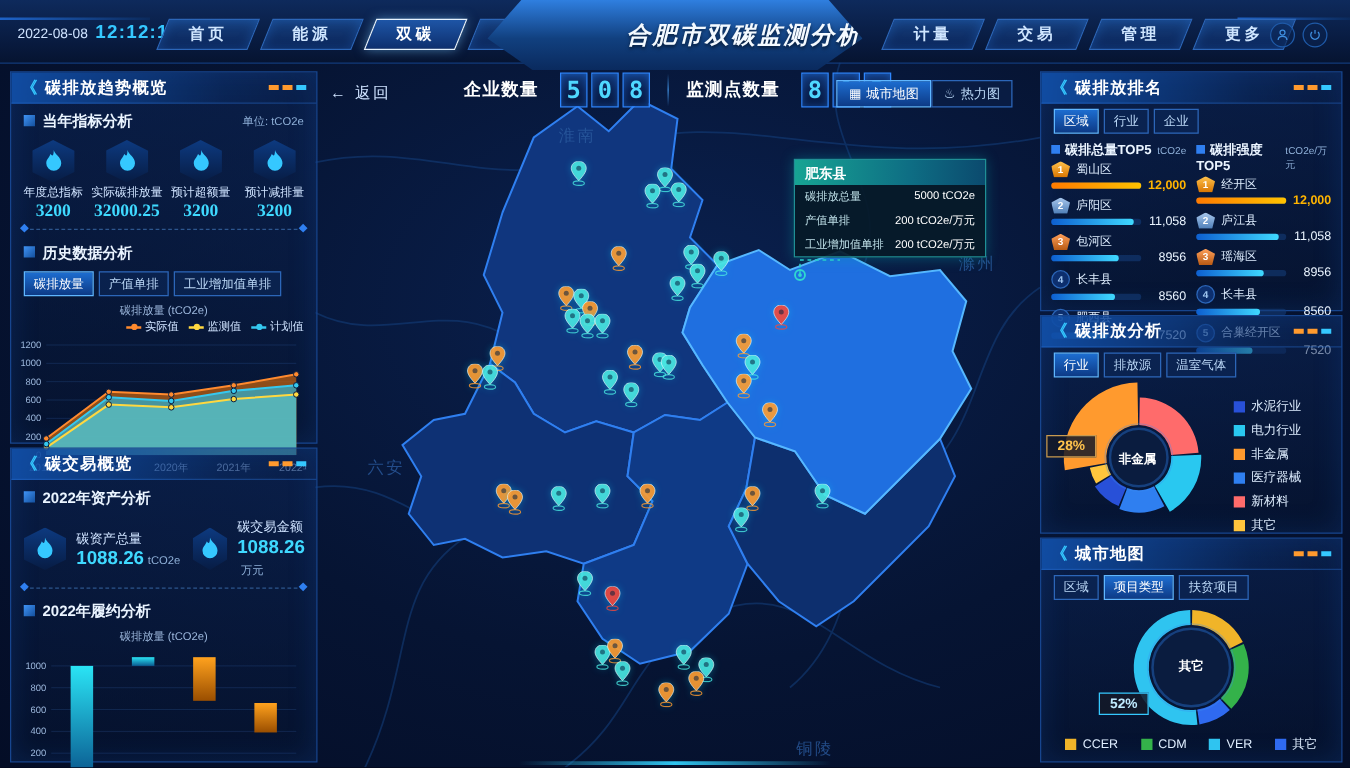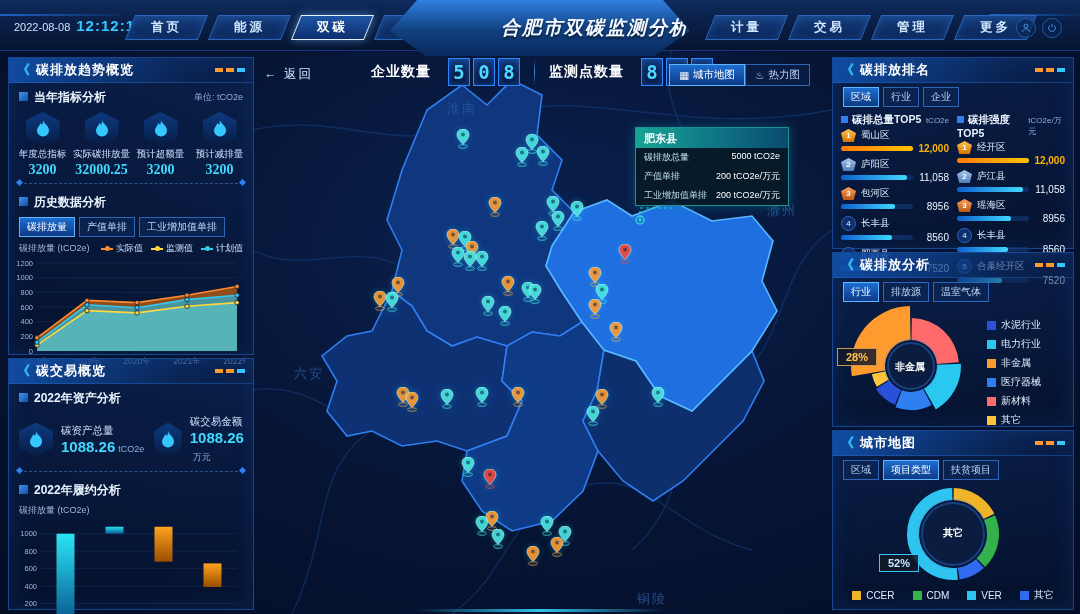--- a/index.html
+++ b/index.html
@@ -59,21 +59,21 @@
   .stat .lb{font-size:9.5px;color:#cfe3ff;margin-top:2px;white-space:nowrap;}
   .stat .vl{font-size:14px;font-weight:bold;color:#3fd9ff;margin-top:1px;}
   .stats-row2{display:flex;padding:6px 10px 2px 10px;gap:10px;}
   .stat2{display:flex;align-items:center;gap:8px;flex:1;}
   .stat2 .lb{font-size:10.5px;color:#cfe3ff;}
   .stat2 .vl{font-size:15px;font-weight:bold;color:#3fd9ff;}
   .stat2 .un{font-size:9px;color:#8fb0d8;margin-left:3px;font-weight:normal;}
   .flame-wrap{width:34px;height:34px;background:linear-gradient(180deg,#0d3a80,#071c44);
     clip-path:polygon(50% 0,100% 25%,100% 75%,50% 100%,0 75%,0 25%);
     display:flex;align-items:center;justify-content:center;}
-  .chart-hd{display:flex;align-items:center;padding:3px 10px 0 10px;}
+  .chart-hd{display:flex;align-items:center;padding:3px 10px 0 10px;flex-direction:column;}
   .chart-hd .yl{font-size:9px;color:#9db8dd;}
   .legend-line{margin-left:auto;display:flex;gap:8px;}
   .lg-item{display:flex;align-items:center;gap:3px;font-size:9px;color:#cfe3ff;cursor:pointer;}
   .lg-item .mk{width:12px;height:2px;position:relative;}
   .lg-item .mk::after{content:"";position:absolute;left:4px;top:-1.5px;width:5px;height:5px;border-radius:50%;background:inherit;}
   
   .rank-cols{display:flex;gap:8px;padding:2px 8px;}
   .rank-col{flex:1;}
   .rank-col-hd{display:flex;align-items:baseline;margin:2px 0;}
   .rank-col-hd .t{font-size:10.5px;font-weight:bold;color:#eaf4ff;}

